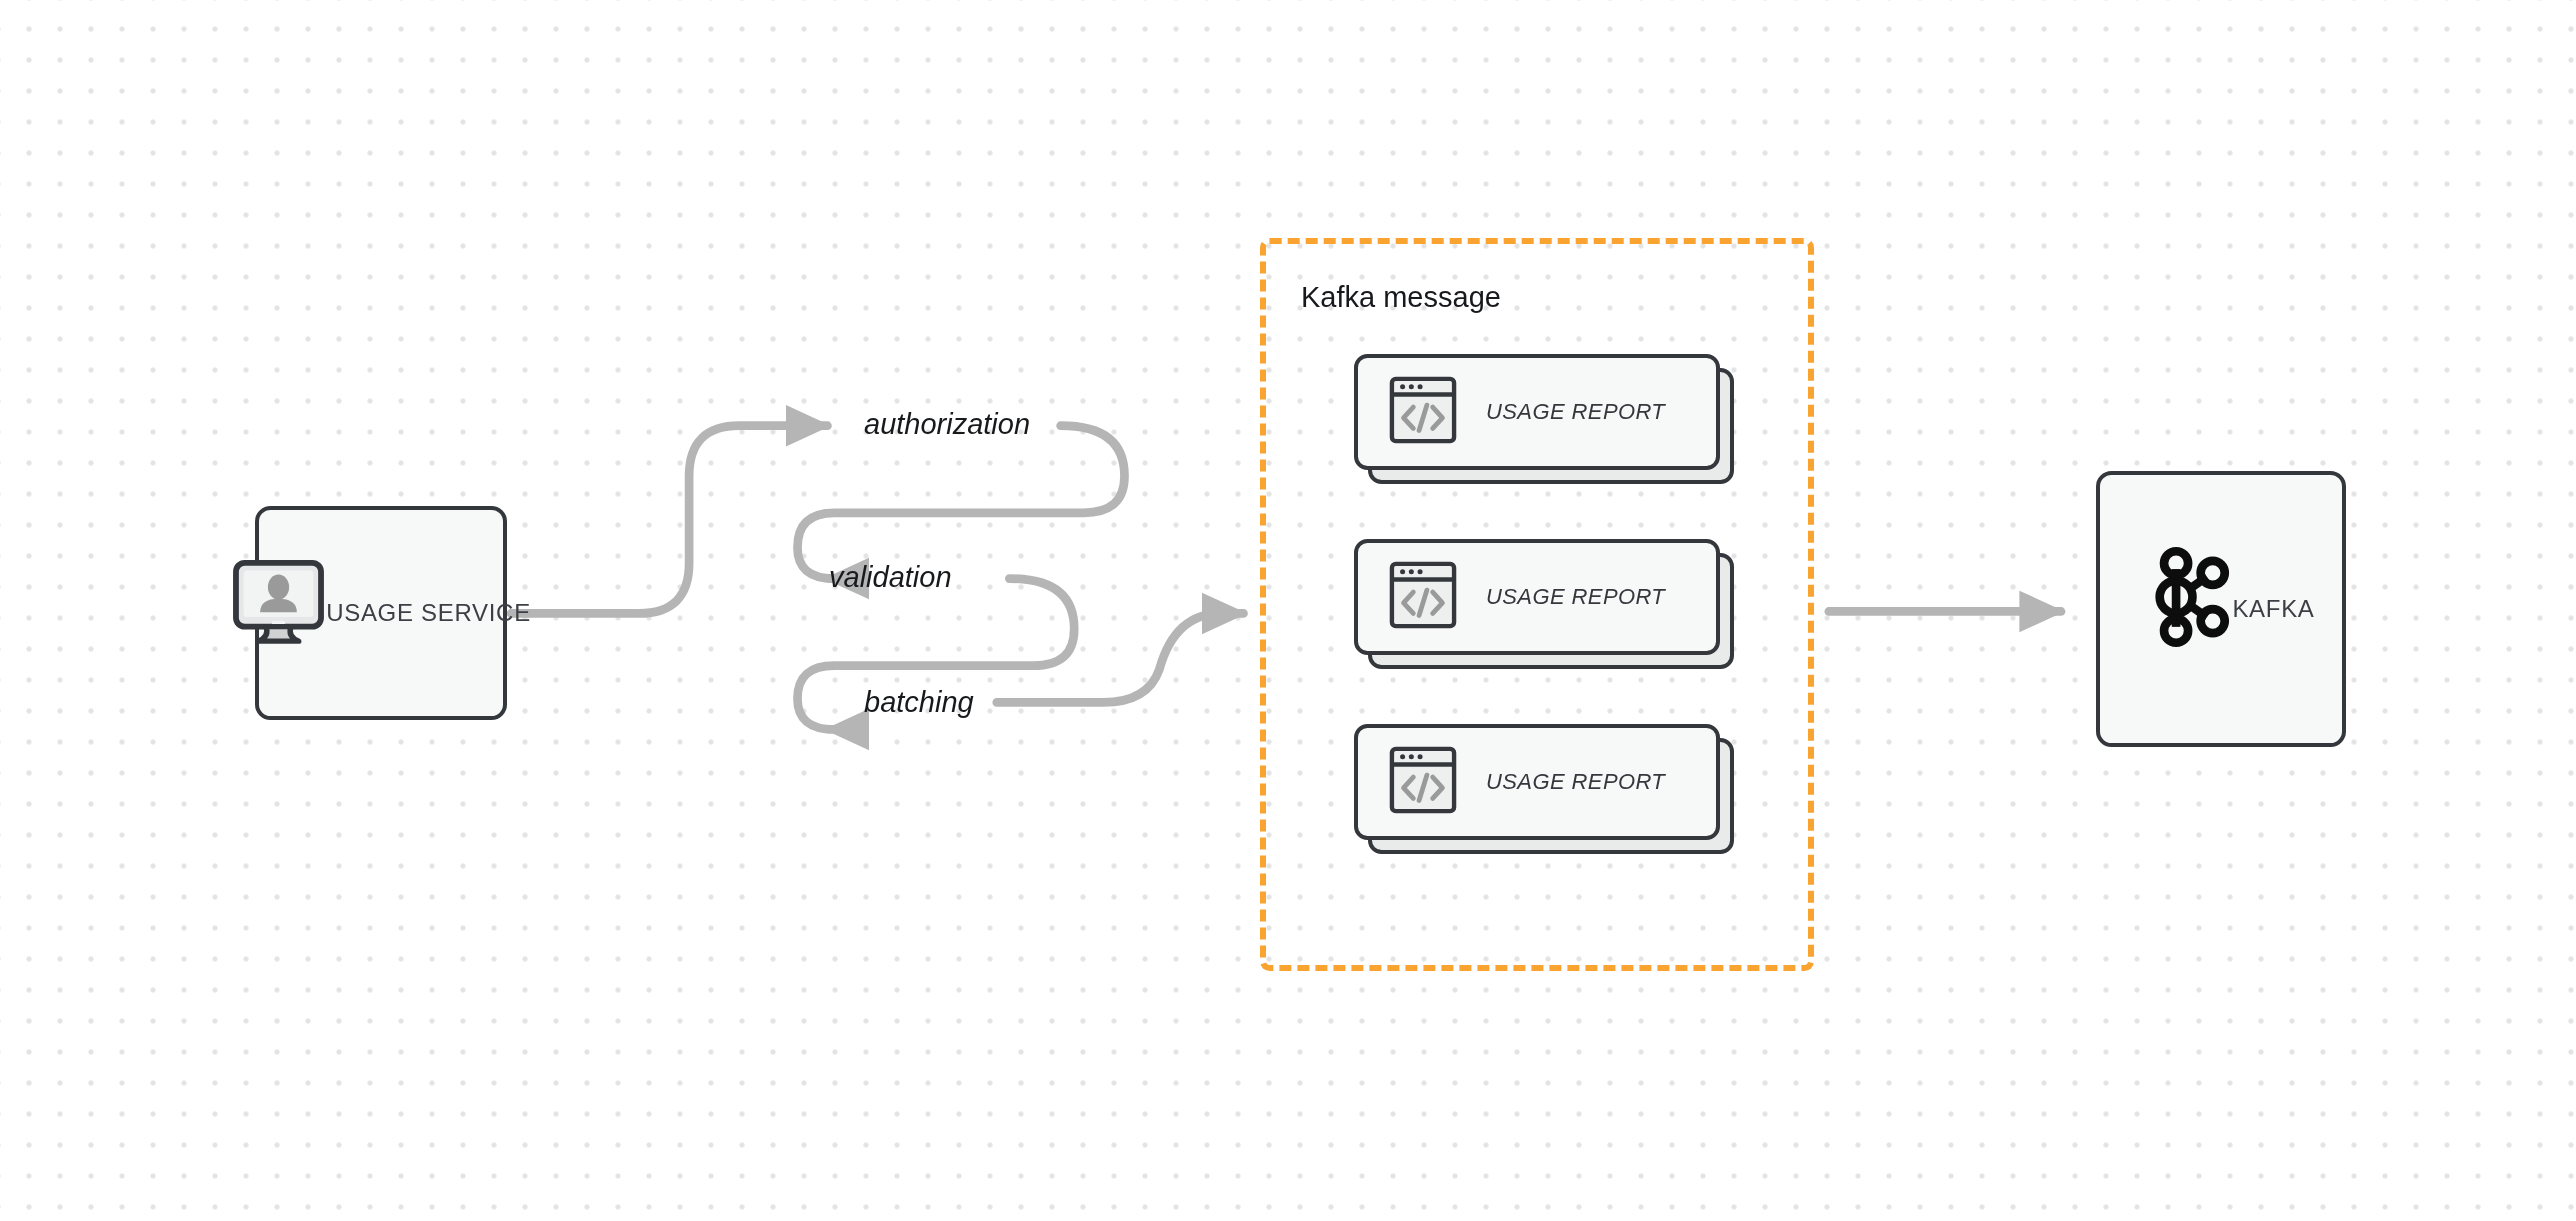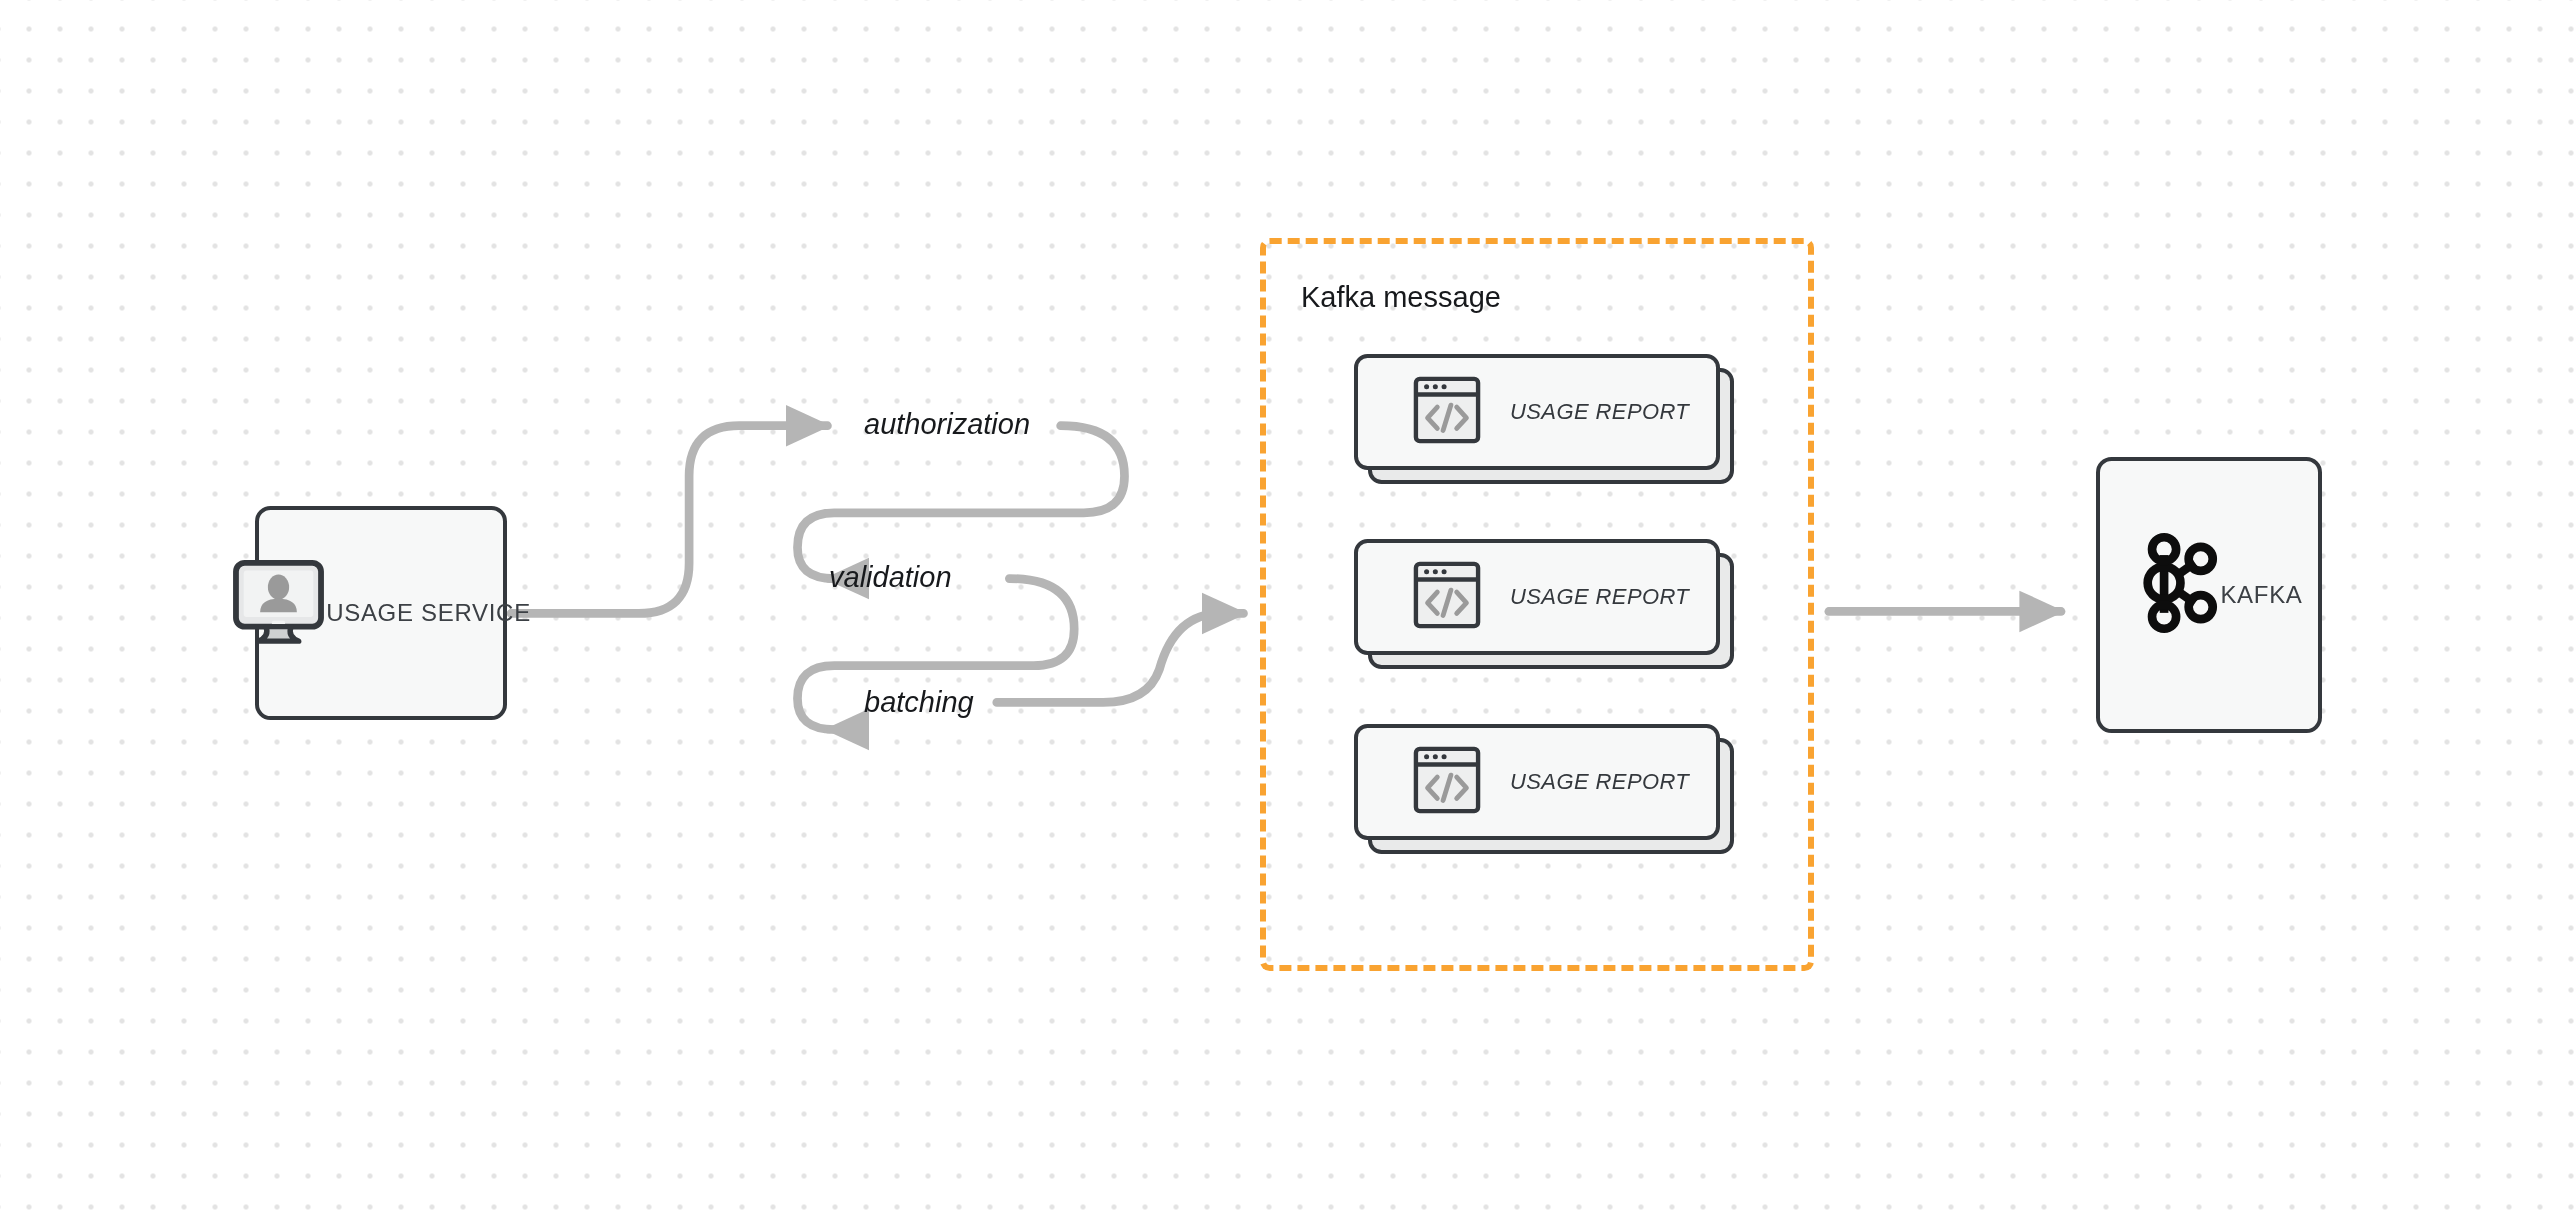--- a/index.html
+++ b/index.html
@@ -48,22 +48,22 @@
     top: 506px;
     width: 252px;
     height: 214px;
   }
   #usage-service .node-icon { margin-bottom: 17.4px; }
   #usage-service .node-label { margin-top: 0; }
 
   
   #kafka-node {
     left: 2096px;
-    top: 457px;
-    width: 226px;
+    top: 471px;
+    width: 250px;
     height: 276px;
     padding-left: 24px;
   }
   #kafka-node .node-icon { margin-bottom: 21px; }
 
   
   #kafka-message-group {
     position: absolute;
     left: 1260px;
     top: 238px;
@@ -109,21 +109,20 @@
     left: 0;
     top: 0;
     width: 366px;
     height: 116px;
     background: #f7f8f8;
     border: 4.4px solid #34383d;
     border-radius: 13.5px;
     box-sizing: border-box;
     display: flex;
     align-items: center;
-    padding-left: 24px;
   }
   .report-card .code-icon {
     margin-left: 31px;
     flex: 0 0 auto;
   }
   .report-card .report-label {
     margin-left: 29px;
     font-size: 22px;
     font-style: italic;
     color: #34383d;

